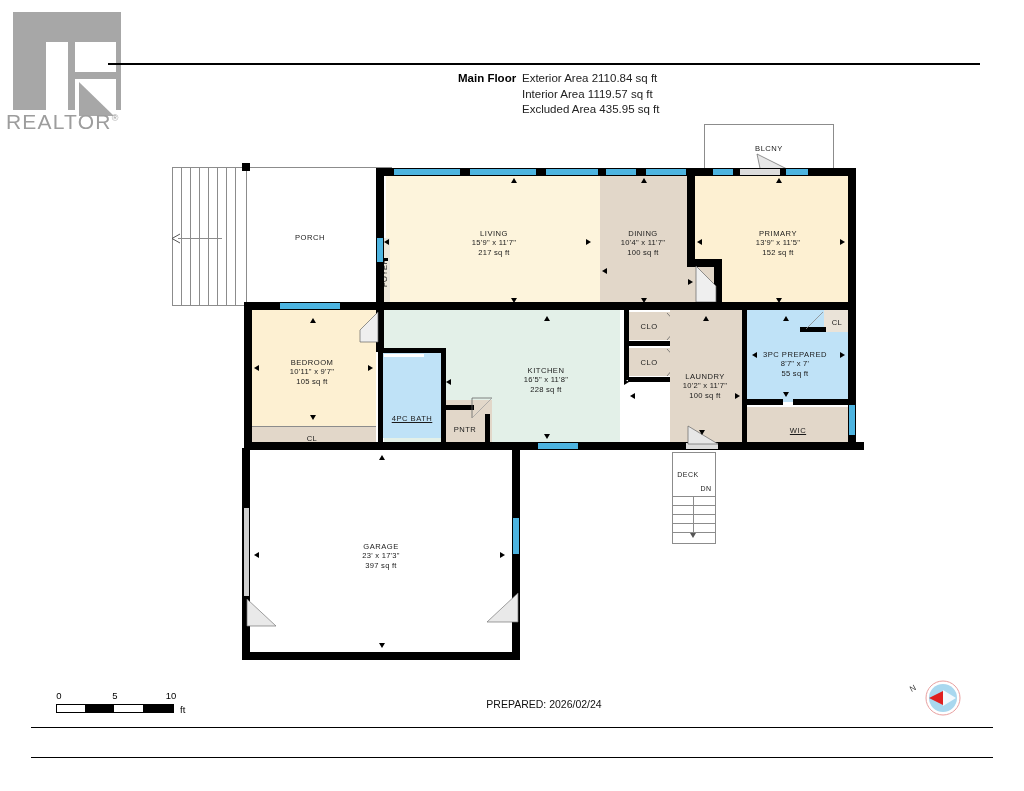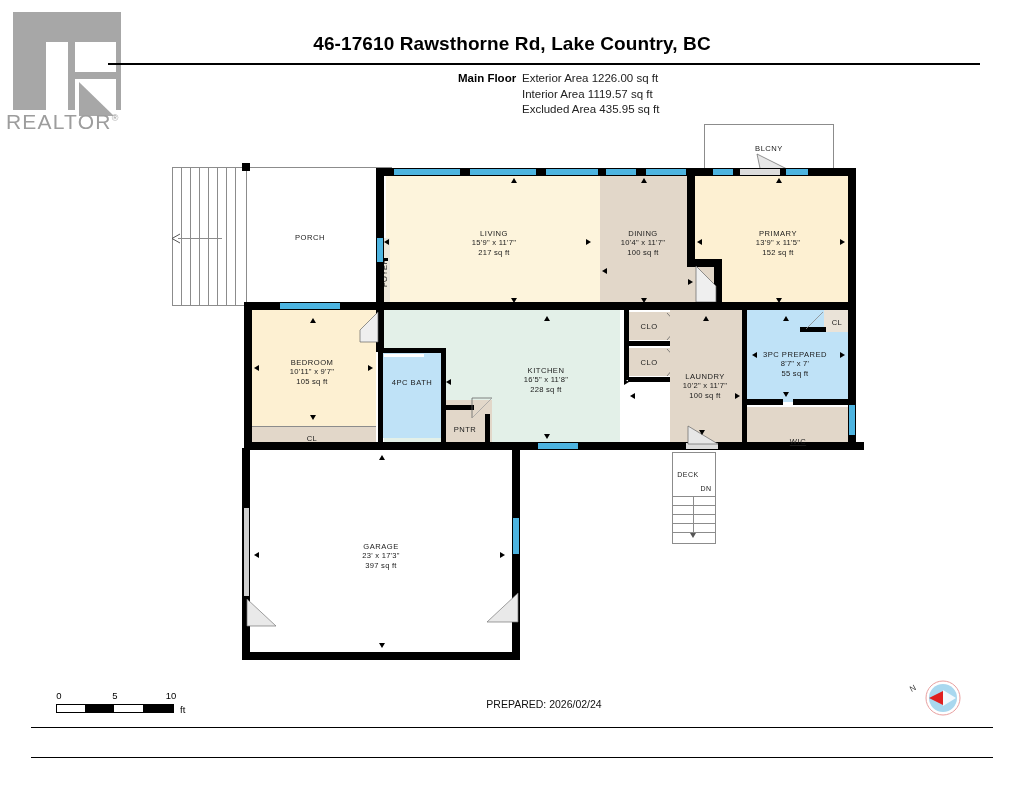--- a/index.html
+++ b/index.html
@@ -163,26 +163,25 @@
     <svg class="logo-r" viewBox="0 0 70 78">
       <rect x="0" y="0" width="22" height="78" fill="#ffffff"></rect>
       <rect x="29" y="0" width="41" height="30" fill="#ffffff"></rect>
       <rect x="29" y="37" width="41" height="41" fill="#ffffff"></rect>
       <path d="M29 30 L70 30 L70 37 L29 37 Z" fill="#a7a7a7"></path>
       <path d="M33 40 L68 74 L33 74 Z" fill="#a7a7a7"></path>
     </svg>
   </div>
   <div class="logo-text"><span>REALTOR</span><sup>®</sup></div>
 
-  <div class="title">46-17610 Rawsthorne Rd, Lake Country, BC</div>
   <div class="title-rule"></div>
 
   <div class="floor-label">Main Floor</div>
   <div class="area-list">
-    <div>Exterior Area 1226.00 sq ft</div>
+    <div>Exterior Area 2110.84 sq ft</div>
     <div>Interior Area 1119.57 sq ft</div>
     <div>Excluded Area 435.95 sq ft</div>
   </div>
 
   <div id="plan">
 
     <div class="thinline" style="left:172px;top:167px;width:74px;height:1px;"></div>
     <div class="thinline" style="left:172px;top:167px;width:1px;height:139px;"></div>
     <div class="thinline" style="left:172px;top:305px;width:76px;height:1px;"></div>
 
@@ -322,21 +321,21 @@
     <div class="arrow down" style="left:544px;top:434px;"></div>
     <div class="arrow left" style="left:446px;top:379px;"></div>
     <div class="arrow right" style="left:624px;top:379px;"></div>
     <div class="win" style="left:538px;top:443px;width:40px;height:6px;"></div>
 
     <div class="room" style="left:382px;top:352px;width:60px;height:86px;background:#bfe2f7;"></div>
     <div class="wall" style="left:378px;top:348px;width:68px;height:5px;"></div>
     <div class="wall" style="left:378px;top:348px;width:5px;height:94px;"></div>
     <div class="wall" style="left:441px;top:348px;width:5px;height:94px;"></div>
     <div class="thinline" style="left:384px;top:354px;width:40px;height:3px;background:#ffffff;"></div>
-    <div class="rlabel" style="left:412px;top:378px;">
+    <div class="rlabel" style="left:412px;top:414px;text-decoration:underline;">
       <div class="nm">4PC BATH</div>
     </div>
 
     <div class="room" style="left:446px;top:400px;width:46px;height:42px;background:#e2d7c9;"></div>
     <div class="wall" style="left:446px;top:405px;width:28px;height:5px;"></div>
     <div class="wall" style="left:485px;top:414px;width:5px;height:28px;"></div>
     <svg style="position:absolute;left:470px;top:396px;width:24px;height:24px;" viewBox="0 0 24 24">
       <path d="M2 22 L2 2 L22 2" fill="none" stroke="#666" stroke-width="0.8"></path>
       <path d="M2 22 L22 2" fill="none" stroke="#999" stroke-width="0.7"></path>
     </svg>
@@ -395,21 +394,21 @@
     <div class="rlabel" style="left:837px;top:318px;">
       <div class="nm">CL</div>
     </div>
     <svg style="position:absolute;left:805px;top:311px;width:20px;height:20px;" viewBox="0 0 20 20">
       <path d="M18 1 L1 18" fill="none" stroke="#888" stroke-width="0.8"></path>
     </svg>
 
     <div class="room" style="left:747px;top:407px;width:101px;height:35px;background:#e2d7c9;"></div>
     <div class="wall" style="left:747px;top:399px;width:36px;height:6px;"></div>
     <div class="wall" style="left:793px;top:399px;width:55px;height:6px;"></div>
-    <div class="rlabel" style="left:798px;top:437px;text-decoration:underline;">
+    <div class="rlabel" style="left:798px;top:426px;text-decoration:underline;">
       <div class="nm">WIC</div>
     </div>
     <div class="wall" style="left:848px;top:302px;width:8px;height:148px;"></div>
     <div class="win" style="left:849px;top:405px;width:6px;height:30px;"></div>
 
     <div class="wall" style="left:242px;top:448px;width:8px;height:212px;"></div>
     <div class="wall" style="left:242px;top:652px;width:278px;height:8px;"></div>
     <div class="wall" style="left:512px;top:448px;width:8px;height:212px;"></div>
     <div class="thinline" style="left:244px;top:508px;width:5px;height:90px;background:#cfcfcf;"></div>
     <div class="wall" style="left:242px;top:596px;width:8px;height:14px;"></div>

